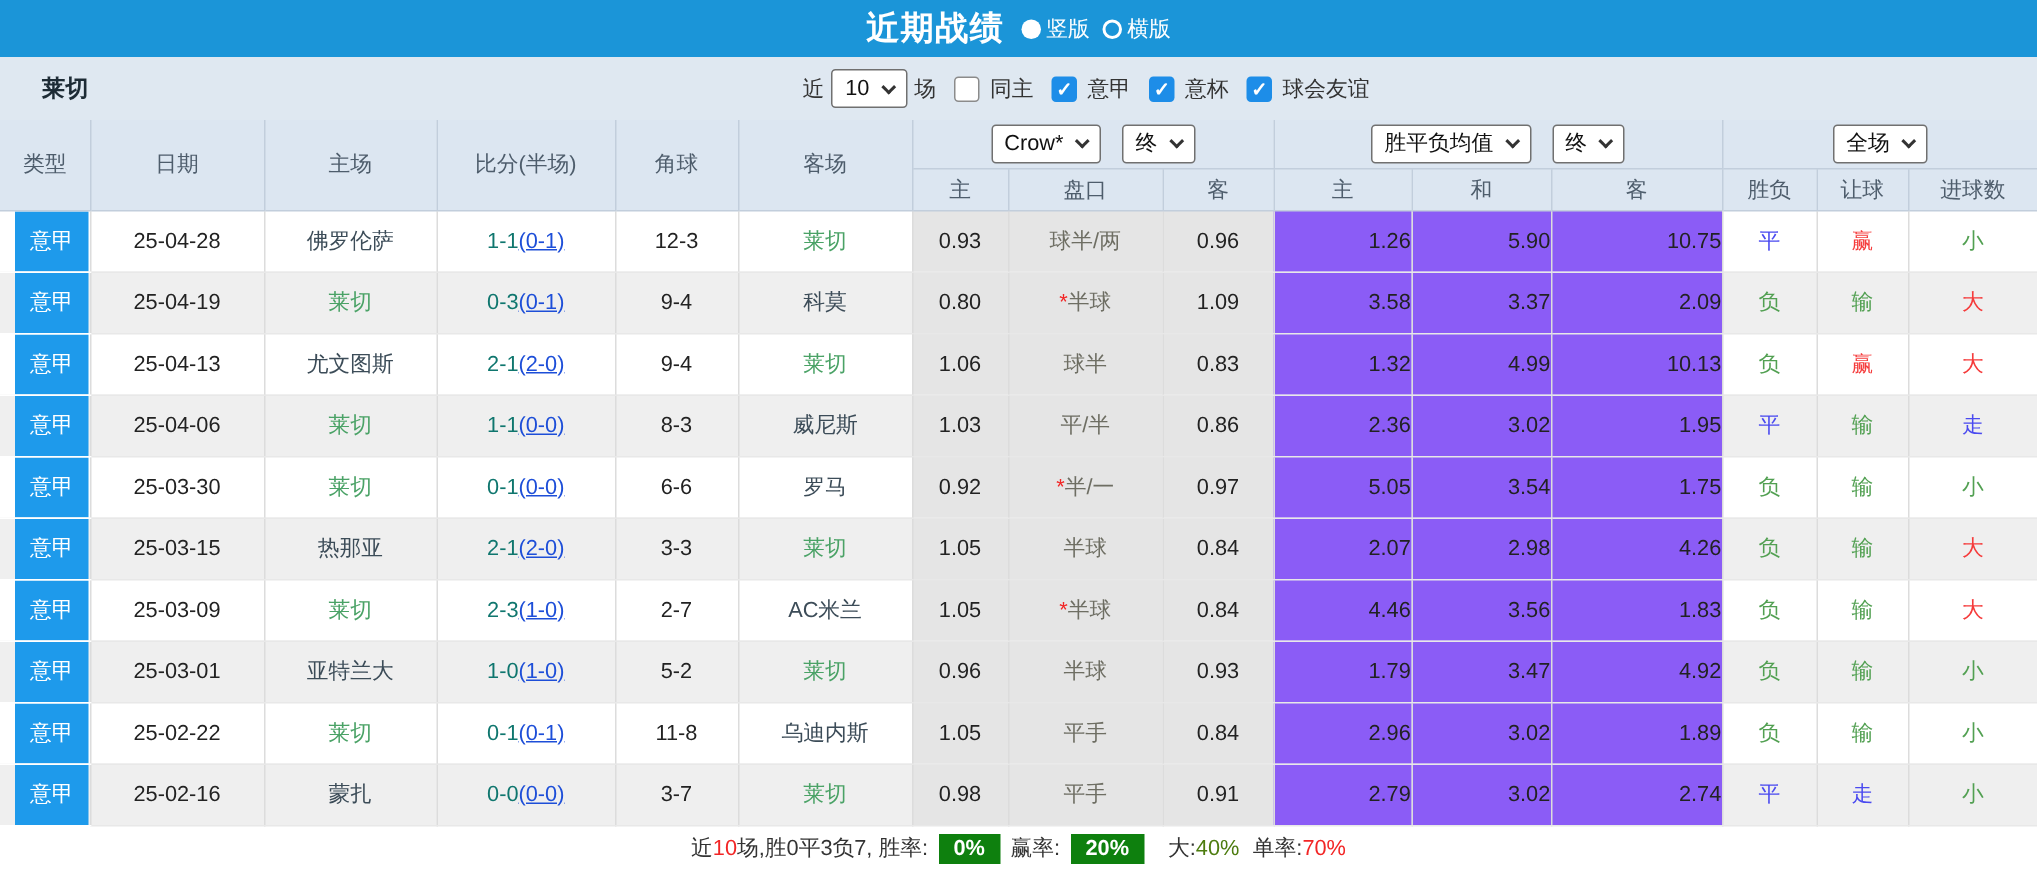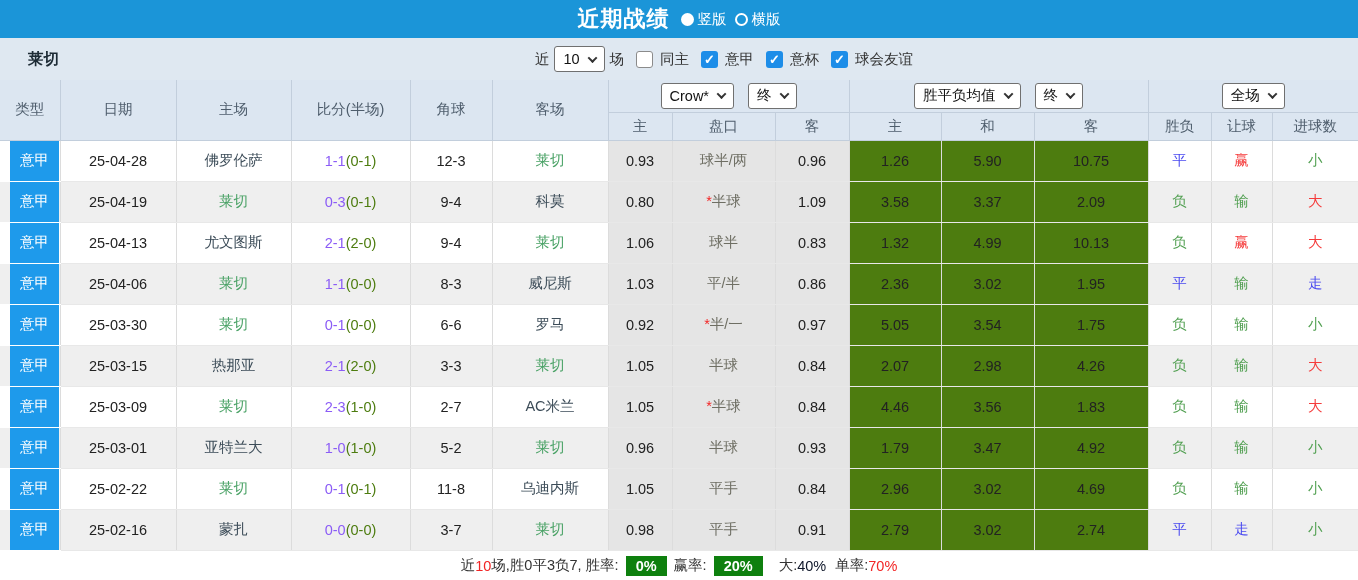--- a/index.html
+++ b/index.html
@@ -32,38 +32,38 @@
   thead tr.hrow-a { height:32px; }
   thead tr.hrow-b { height:28px; }
   thead th:last-child { border-right:none; }
   th.group .selects { display:inline-flex; align-items:flex-end; gap:14px; }
 
   tbody tr { height:41px; }
   tbody td { text-align:center; font-size:14.5px; color:#222; border-right:1px solid #dcdcdc; border-bottom:1px solid #e8e8e8; background:#fff; }
   tbody td:last-child { border-right:none; }
   tbody tr:nth-child(even) td { background:#efefef; }
   tbody tr td.cream { background:#e5e5e5; }
-  tbody tr td.pale  { background:#4d7c0f; }
+  tbody tr td.pale  { background:#8b5cf6;text-align:right; }
 
   td.type { padding:0; border-bottom:1px solid #fff; }
   .type-badge { width:49px; height:40px; margin-left:10px; background:#1e9aeb; color:#fff; display:flex; align-items:center; justify-content:center; font-size:14.5px; }
   td.team { color:#3c4c58; }
   td.team.hl { color:#4aa266; }
-  .ft { color:#8b5cf6; }
-  .ht { color:#4d7c0f; }
+  .ft { color:#0f766e; }
+  .ht { color:#1d4ed8;text-decoration:underline; }
   td.handicap { color:#6e6e63; }
   .star { color:#f22525; }
   .c-red   { color:#f53b3b; }
   .c-blue  { color:#4a4af0; }
   .c-green { color:#52a052; }
 
   
   .summary { height:30px; display:flex; align-items:center; justify-content:center; font-size:14.5px; color:#333; }
   .summary .red  { color:#f22525; }
-  .summary .blue { color:#0f172a; }
+  .summary .blue { color:#4d7c0f; }
   .badge { background:#0e800e; color:#fff; font-weight:bold; padding:2px 10px; margin:0 7px; }
   .sp { margin-left:9px; }
 </style>
 </head>
 <body>
 
 <div class="topbar">
   <span class="title">近期战绩</span>
   <span class="radio filled"></span>
   <span class="radio-label">竖版</span>
@@ -322,21 +322,21 @@
     <td class="date">25-02-22</td>
     <td class="team home hl">莱切</td>
     <td class="score"><span class="ft">0-1</span><span class="ht">(0-1)</span></td>
     <td class="corner">11-8</td>
     <td class="team away">乌迪内斯</td>
     <td class="cream">1.05</td>
     <td class="cream handicap"><span class="star"></span><span>平手</span></td>
     <td class="cream">0.84</td>
     <td class="pale">2.96</td>
     <td class="pale">3.02</td>
-    <td class="pale">4.69</td>
+    <td class="pale">1.89</td>
     <td class="res res-outcome c-green">负</td>
     <td class="res res-handicap c-green">输</td>
     <td class="res res-goals c-green">小</td>
   </tr>
       <tr>
     <td class="type">
           <span class="type-badge">意甲</span>
         </td>
     <td class="date">25-02-16</td>
     <td class="team home">蒙扎</td>

